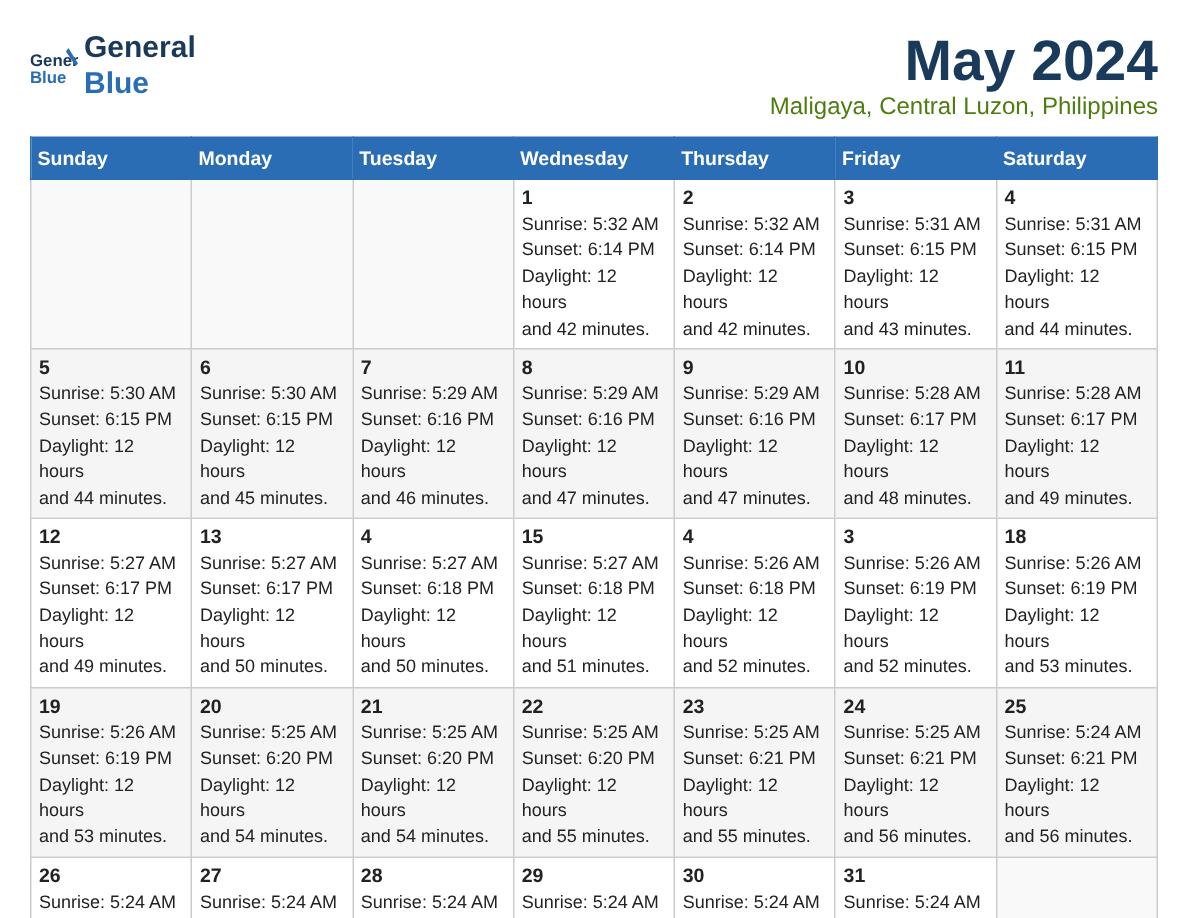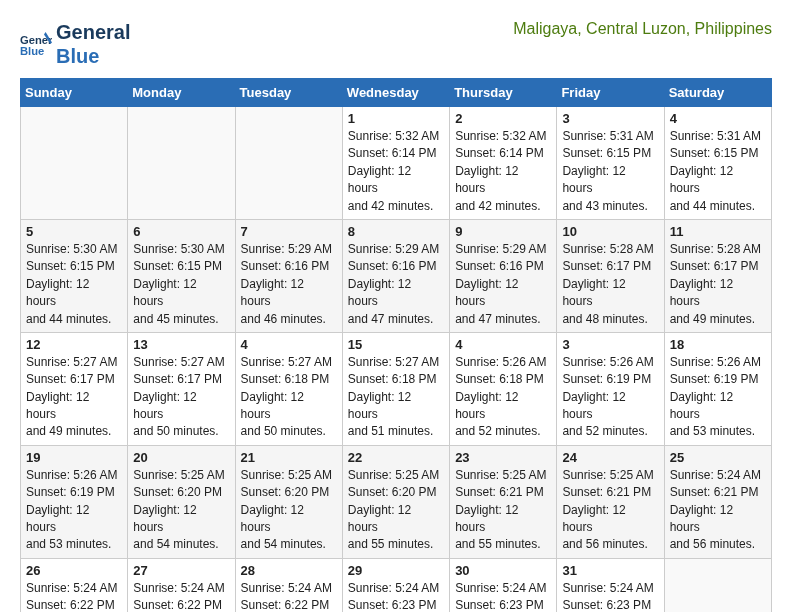--- a/index.html
+++ b/index.html
@@ -89,20 +89,21 @@
       <text y="20" font-size="14" font-weight="bold" fill="#1a3a5c">General</text>
       <text y="34" font-size="14" font-weight="bold" fill="#2a6db5">Blue</text>
       <polygon points="32,5 40,18 38,20 30,8" fill="#2a6db5"></polygon>
     </svg>
     <div style="display:flex;flex-direction:column;line-height:1.2;">
       <span style="font-size:20px;font-weight:bold;color:#1a3a5c;">General</span>
       <span style="font-size:20px;font-weight:bold;color:#2a6db5;">Blue</span>
     </div>
   </div>
   <div class="title-block">
+    <div class="month-title">May 2024</div>
     <div class="location">Maligaya, Central Luzon, Philippines</div>
   </div>
 </div>
 
 <table>
   <thead>
     <tr>
     <th>Sunday</th>
         <th>Monday</th>
         <th>Tuesday</th>

